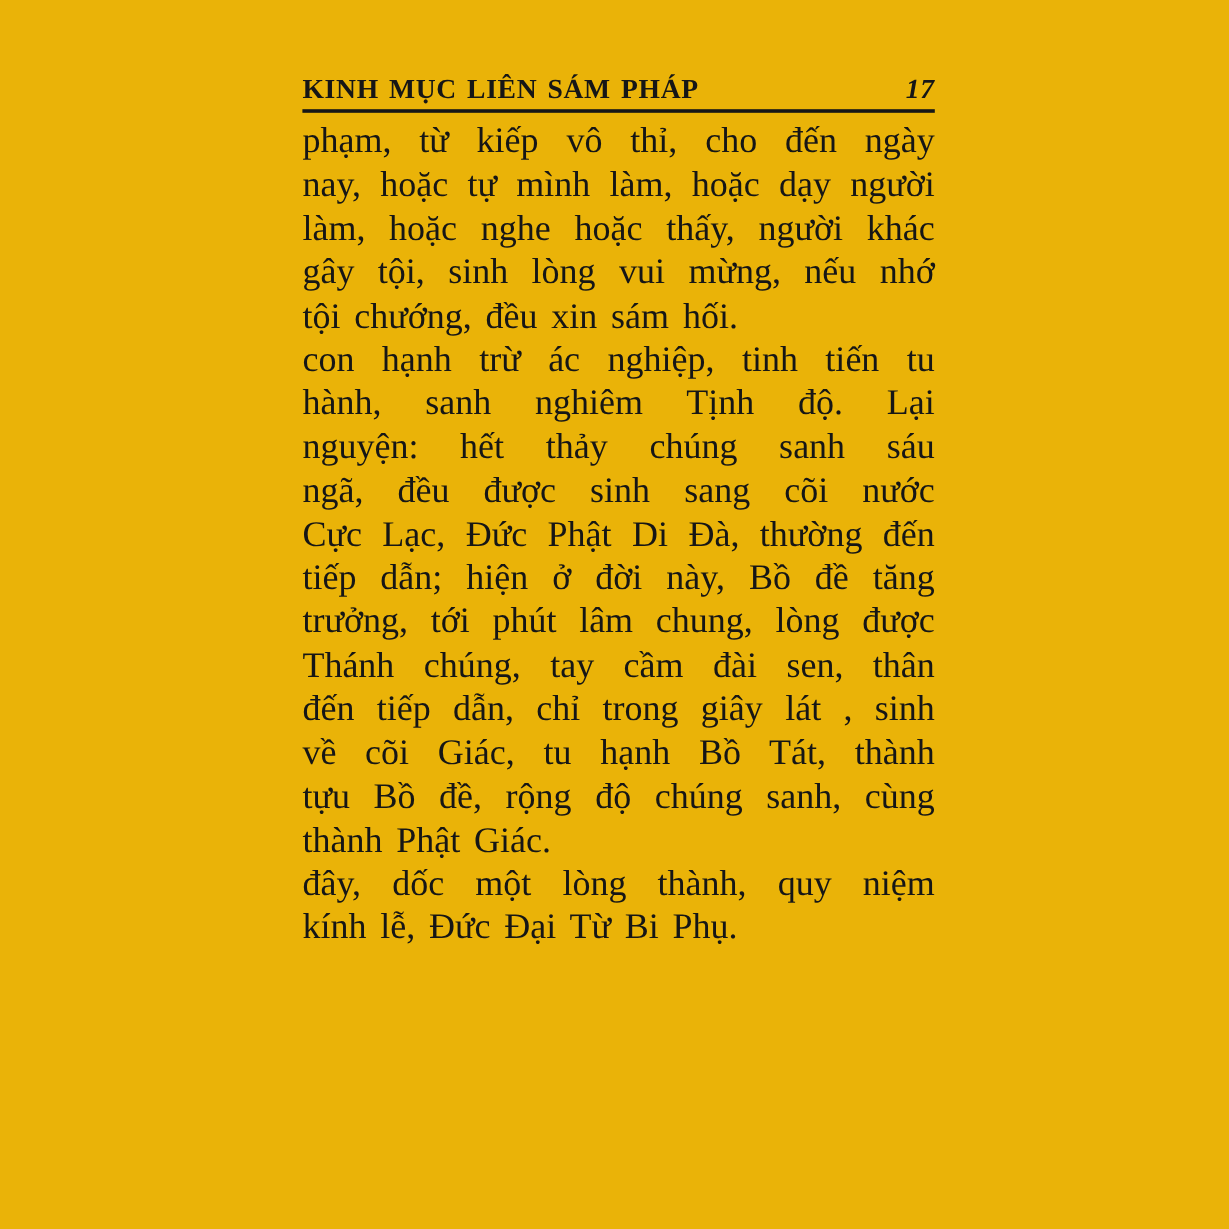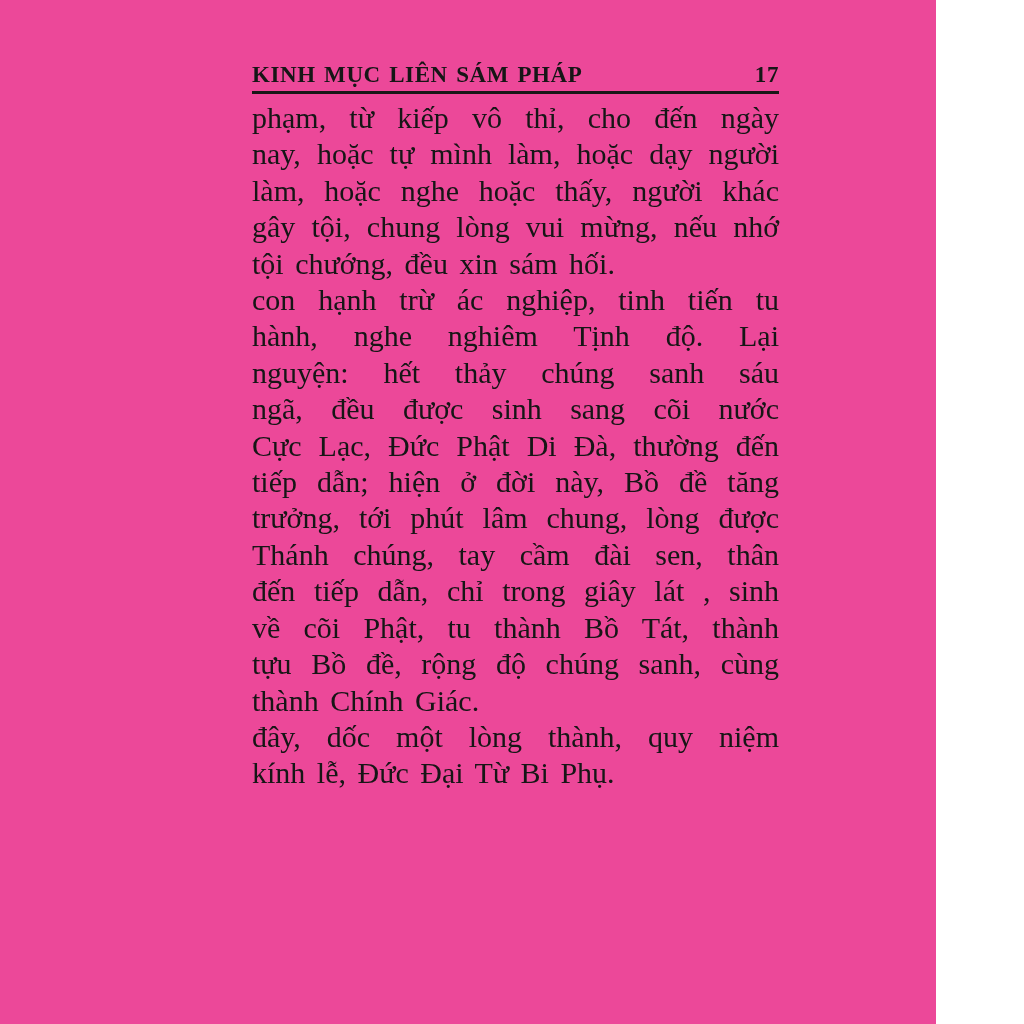--- a/index.html
+++ b/index.html
@@ -6,23 +6,23 @@
 
   html, body {
     width: 1024px;
     height: 1024px;
     background: #ffffff;
     overflow: hidden;
   }
 
   .page {
     position: relative;
-    width: 936px;
+    width: 1024px;
     height: 1024px;
-    background: #ec4899;
+    background: #eab308;
     color: #161616;
     font-family: "Liberation Serif", "DejaVu Serif", serif;
   }
 
   .content {
     position: absolute;
     left: 252px;
     top: 62px;
     width: 527px;
   }
@@ -33,21 +33,21 @@
     align-items: baseline;
     font-weight: 700;
     font-size: 23px;
     letter-spacing: 0.6px;
     padding-bottom: 3px;
     border-bottom: 3px solid #171717;
     white-space: nowrap;
   }
 
   .page-header .running-title { word-spacing: 2px; }
-  .page-header .page-number { word-spacing: 0; }
+  .page-header .page-number { word-spacing: 0; font-style: italic; }
 
   .body-text {
     margin-top: 6px;
     font-weight: 400;
     font-size: 30px;
     line-height: 36.4px;
     word-spacing: 4px;
   }
 
   .body-text .line {
@@ -70,31 +70,31 @@
 <div class="page">
   <div class="content">
     <div class="page-header">
       <span class="running-title">KINH MỤC LIÊN SÁM PHÁP</span>
       <span class="page-number">17</span>
     </div>
     <div class="body-text">
         <div class="line">phạm, từ kiếp vô thỉ, cho đến ngày</div>
         <div class="line">nay, hoặc tự mình làm, hoặc dạy người</div>
         <div class="line">làm, hoặc nghe hoặc thấy, người khác</div>
-        <div class="line">gây tội, chung lòng vui mừng, nếu nhớ</div>
+        <div class="line">gây tội, sinh lòng vui mừng, nếu nhớ</div>
         <div class="line last">tội chướng, đều xin sám hối.</div>
         <div class="line">con hạnh trừ ác nghiệp, tinh tiến tu</div>
-        <div class="line">hành, nghe nghiêm Tịnh độ. Lại</div>
+        <div class="line">hành, sanh nghiêm Tịnh độ. Lại</div>
         <div class="line">nguyện: hết thảy chúng sanh sáu</div>
         <div class="line">ngã, đều được sinh sang cõi nước</div>
         <div class="line">Cực Lạc, Đức Phật Di Đà, thường đến</div>
         <div class="line">tiếp dẫn; hiện ở đời này, Bồ đề tăng</div>
         <div class="line">trưởng, tới phút lâm chung, lòng được</div>
         <div class="line">Thánh chúng, tay cầm đài sen, thân</div>
         <div class="line">đến tiếp dẫn, chỉ trong giây lát , sinh</div>
-        <div class="line">về cõi Phật, tu thành Bồ Tát, thành</div>
+        <div class="line">về cõi Giác, tu hạnh Bồ Tát, thành</div>
         <div class="line">tựu Bồ đề, rộng độ chúng sanh, cùng</div>
-        <div class="line last">thành Chính Giác.</div>
+        <div class="line last">thành Phật Giác.</div>
         <div class="line">đây, dốc một lòng thành, quy niệm</div>
         <div class="line last">kính lễ, Đức Đại Từ Bi Phụ.</div>
       </div>
   </div>
 </div>
 
 </body></html>

